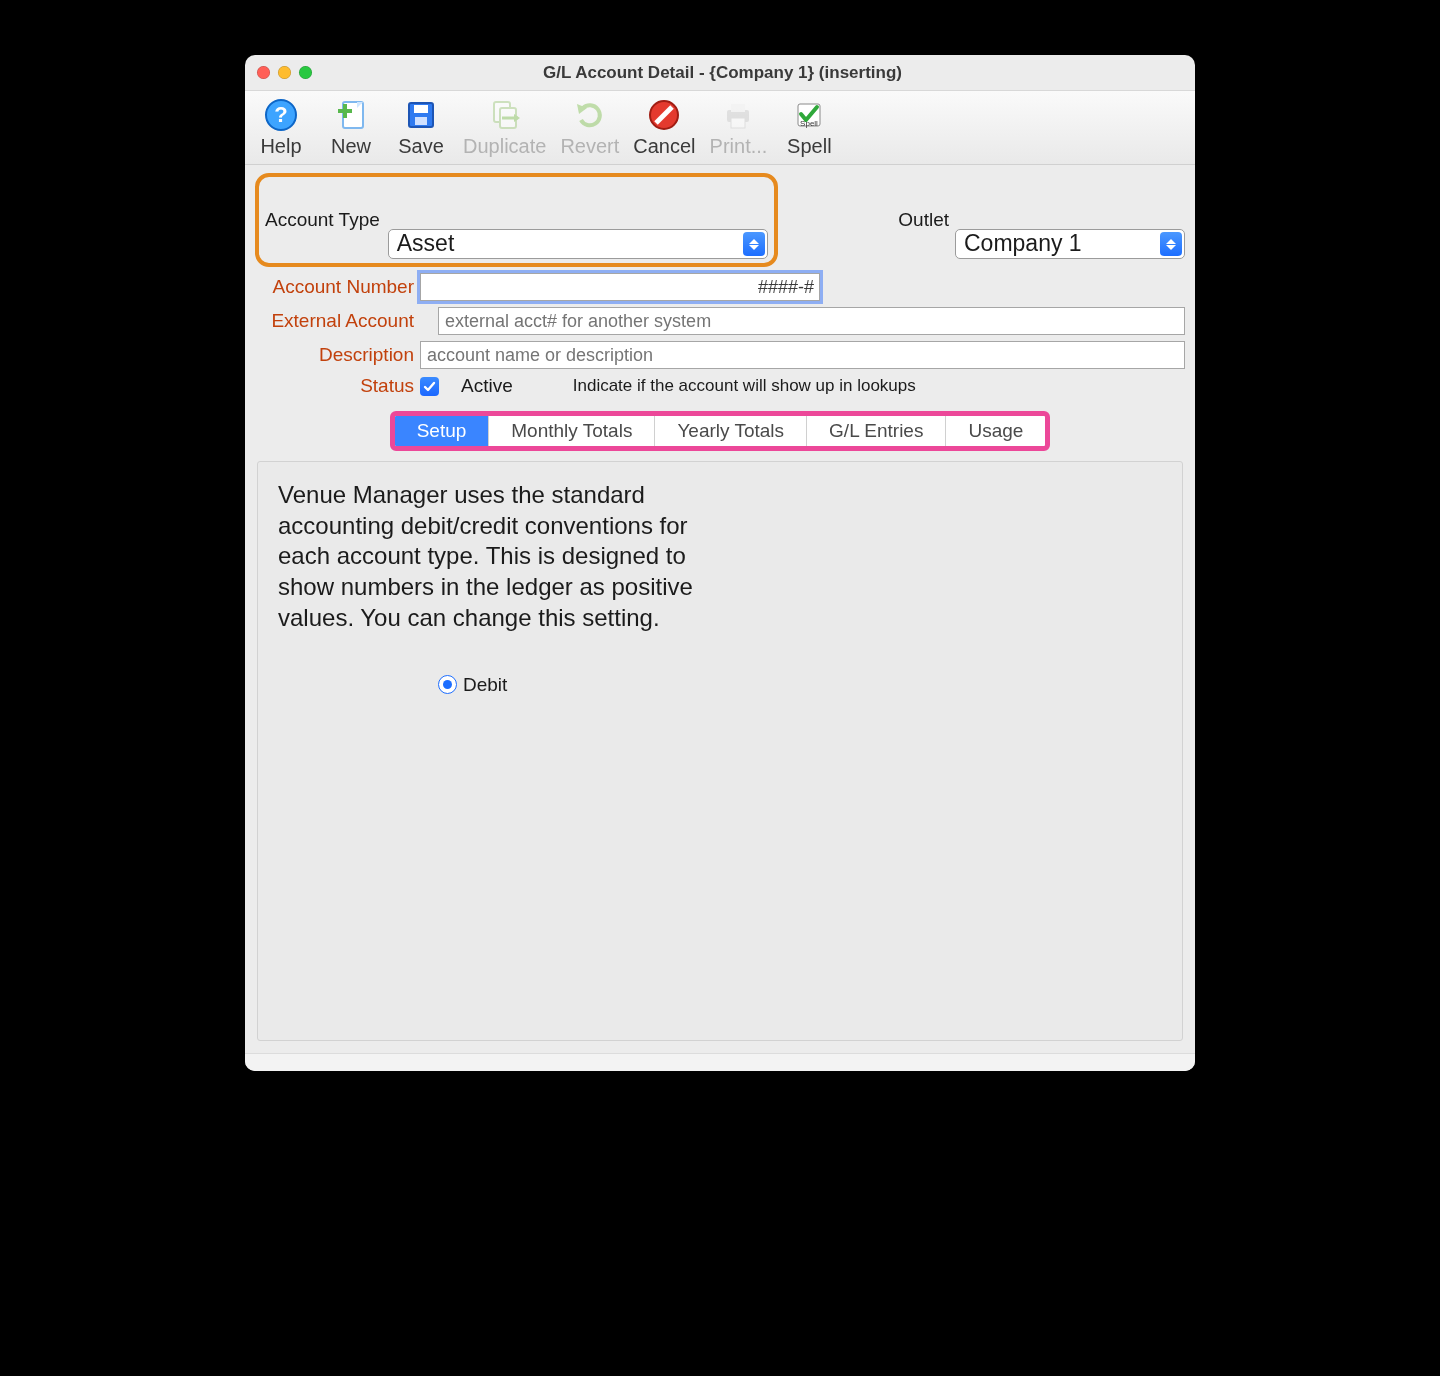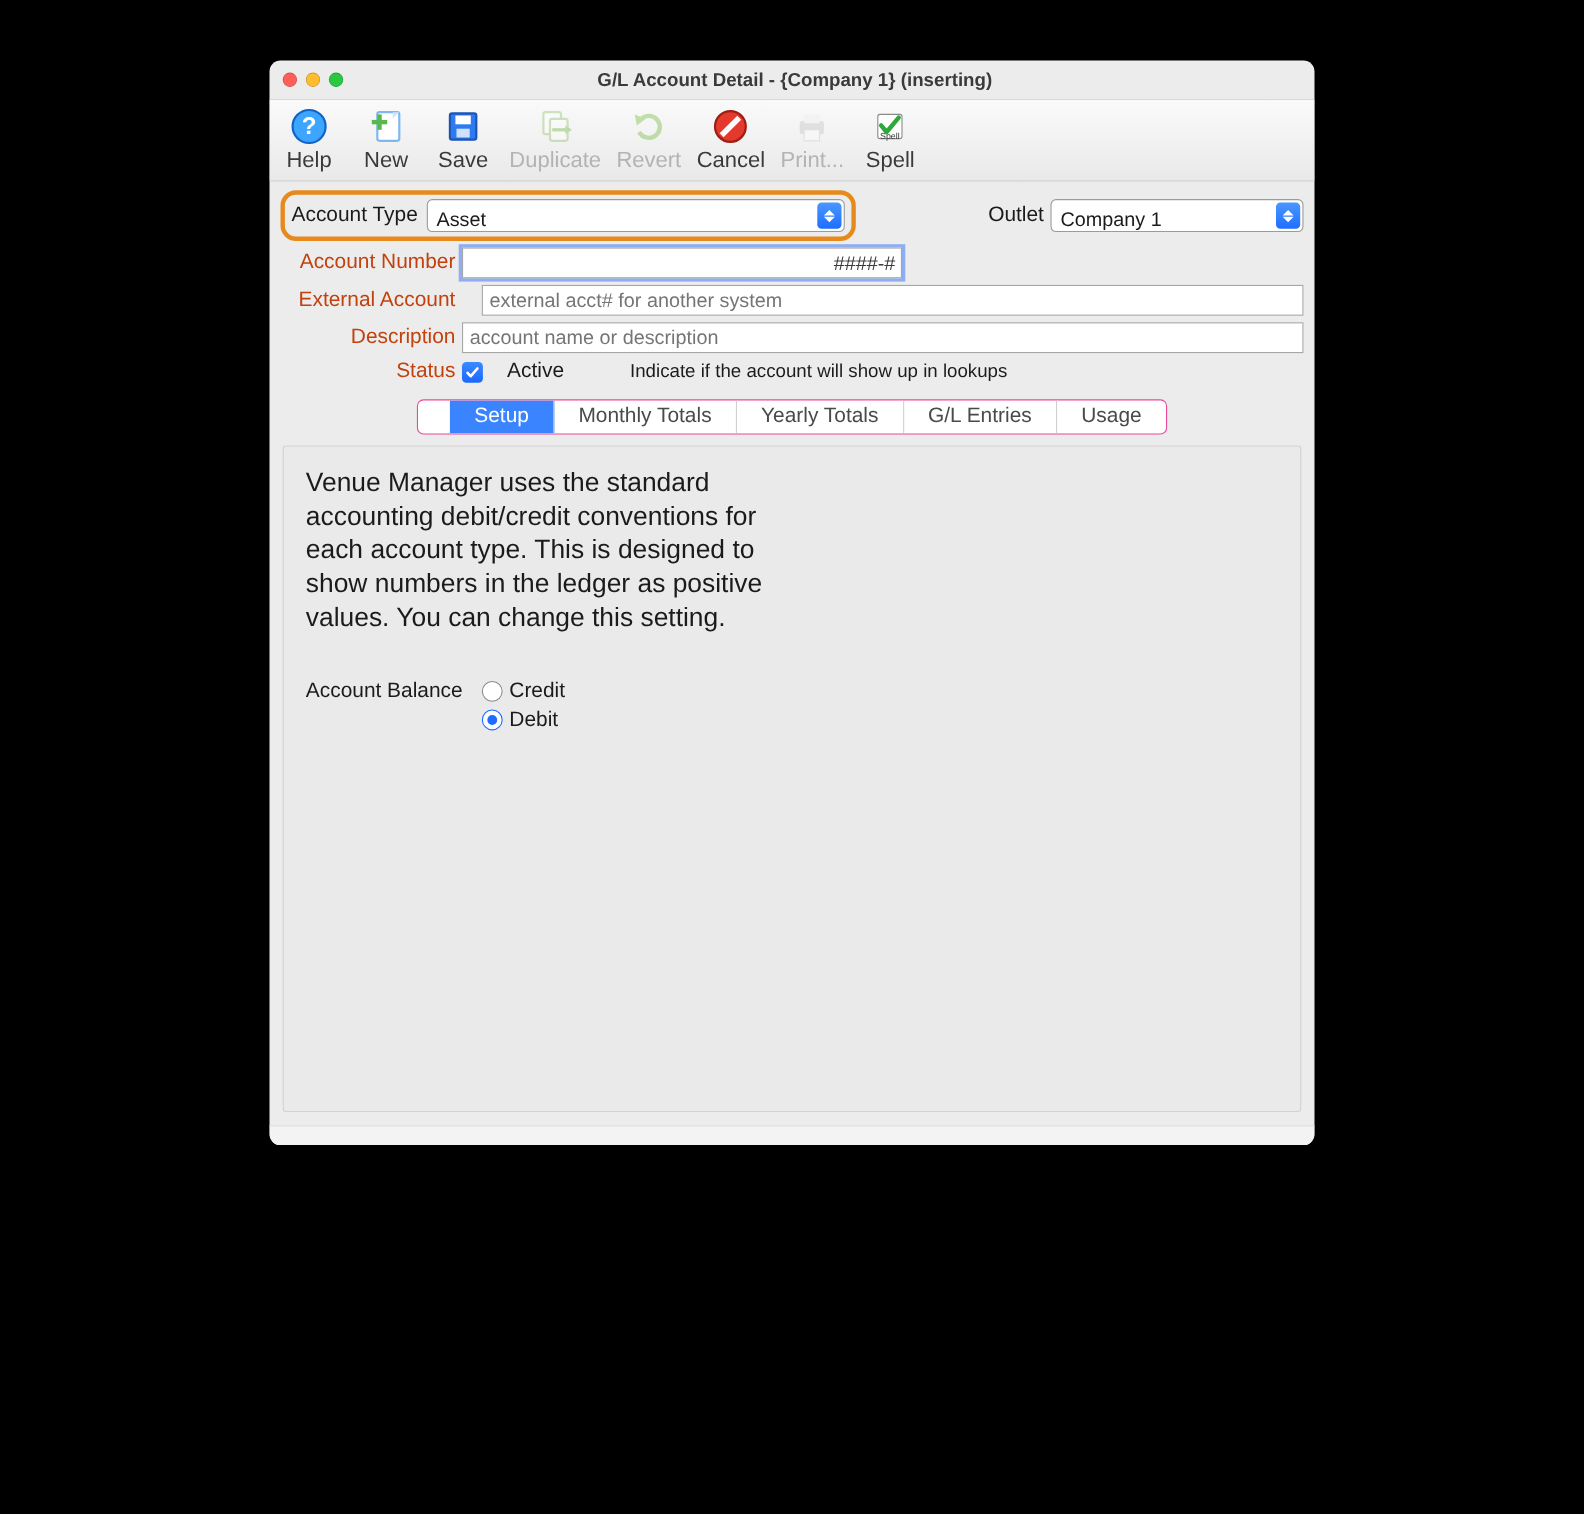--- a/index.html
+++ b/index.html
@@ -58,22 +58,22 @@
   .tbbtn{display:flex;flex-direction:column;align-items:center;gap:2px;cursor:pointer;min-width:56px;}
   .tbbtn .lbl{font-size:20px;color:#3a3a3a;}
   .tbbtn.disabled .lbl{color:var(--disabled);}
   .ico{width:36px;height:36px;display:flex;align-items:center;justify-content:center;}
   
   .formarea{padding:8px 10px 10px 10px;}
   .row{display:flex;align-items:center;margin-bottom:6px;}
   .lblcol{width:165px;text-align:right;padding-right:6px;font-size:19px;color:#c2410c;}
   .select{
     position:relative;background:#fff;border:1px solid #9b9b9b;border-radius:5px;
-    height:30px;display:flex;align-items:flex-end;padding:0 28px 0 8px;
-    font-size:18px;cursor:default;
+    height:30px;display:flex;align-items:flex-start;padding:0 28px 0 8px;
+    font-size:23px;cursor:default;margin-top:48px;
   }
   .select .stepper{
     position:absolute;right:2px;top:2px;bottom:2px;width:22px;
     background:linear-gradient(#4b98ff,#1d6eff);border-radius:4px;
     display:flex;flex-direction:column;align-items:center;justify-content:center;gap:1px;
   }
   .stepper::before,.stepper::after{
     content:"";width:0;height:0;border-left:5px solid transparent;border-right:5px solid transparent;
   }
   .stepper::before{border-bottom:5px solid #fff;} .stepper::after{border-top:5px solid #fff;}
@@ -97,23 +97,22 @@
   .check{
     width:19px;height:19px;border-radius:4px;border:1px solid #9b9b9b;background:#fff;display:inline-flex;align-items:center;justify-content:center;
   }
   .check.checked{background:linear-gradient(#3a8bff,#1b67ff);border:none;}
   .check.checked svg{display:block;} .check svg{display:none;}
   
   .tabbar{
     display:flex;justify-content:center;margin:14px 0 10px 0;
   }
   .tabs{
-    display:flex;border:1px solid #ec4899;border-radius:6px;overflow:hidden;
+    display:flex;border:5px solid #ec4899;border-radius:6px;overflow:hidden;
     background:#fff;
-    padding-left:29px;
   }
   .tab{
     padding:4px 22px;font-size:19px;color:#4a4a4a;border-right:1px solid #d0d0d0;cursor:default;
   }
   .tab:last-child{border-right:none;}
   .tab.active{background:#3a85ff;color:#fff;}
   .panel{
     background:var(--panel);border:1px solid #d2d2d2;border-radius:3px;
     margin:0 2px 2px 2px;padding:18px 20px 340px 20px;
   }
@@ -281,25 +280,20 @@
           <div class="tab">G/L Entries</div>
           <div class="tab">Usage</div>
         </div>
       </div>
 
       <div class="panel">
         <div class="helptext">Venue Manager uses the standard accounting debit/credit conventions for each account type. This is designed to show numbers in the ledger as positive values.   You can change this setting.</div>
 
         <div class="radiogrp">
           <div class="rrow">
-            <div style="width:160px;text-align:left;font-size:19px;">Account Balance</div>
-            <span class="radio"></span>
-            <span class="rlbl">Credit</span>
-          </div>
-          <div class="rrow">
             <div style="width:160px;"></div>
             <span class="radio sel"></span>
             <span class="rlbl">Debit</span>
           </div>
         </div>
       </div>
 
     </div>
     <div class="footerbar"></div>
   </div>

